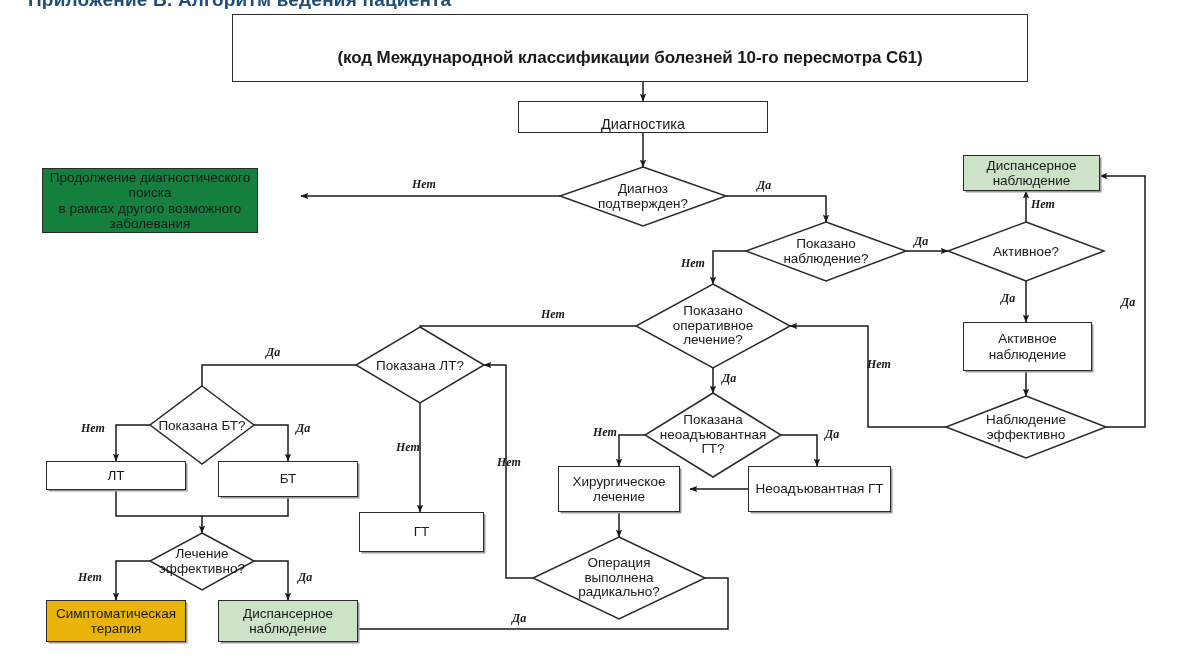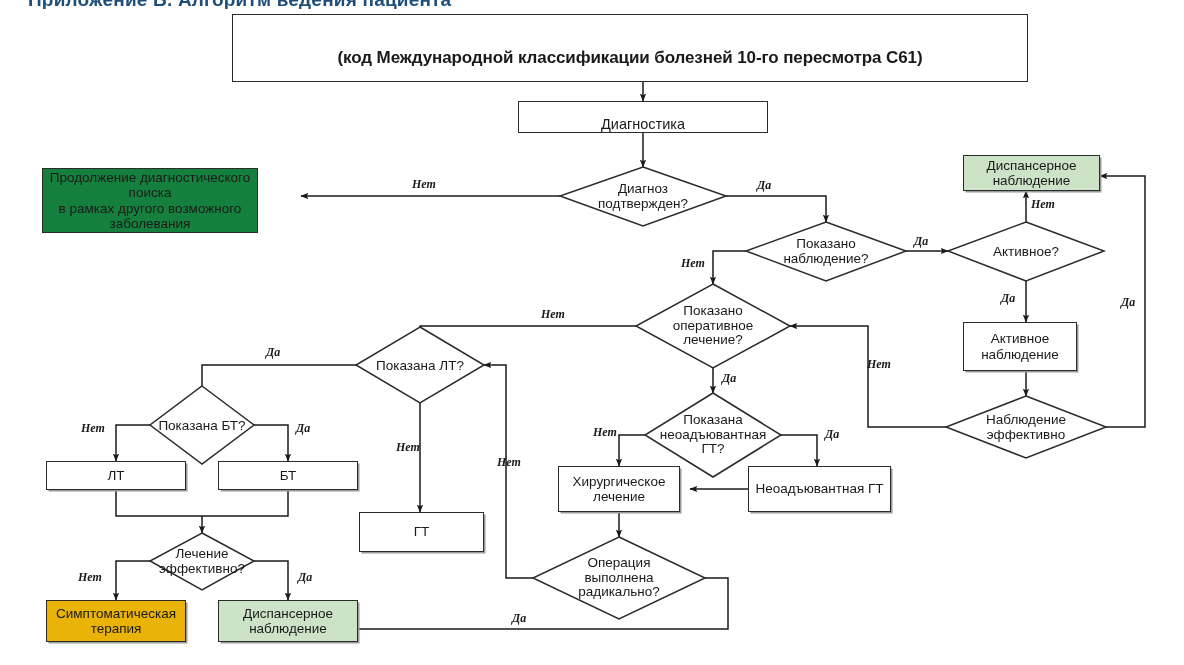--- a/index.html
+++ b/index.html
@@ -178,21 +178,21 @@
     </div>
   </div>
 
   <div class="node rect txt13 shadowed" style="left:963px;top:155px;width:137px;height:36px;background:#cde3c8;">
     <div class="lbl">
       <span>Диспансерное</span><br>
       <span>наблюдение</span>
     </div>
   </div>
 
-  <div class="node rect txt13 shadowed" style="left:963px;top:322px;width:114px;height:49px;">
+  <div class="node rect txt13 shadowed" style="left:963px;top:322px;width:129px;height:49px;">
     <div class="lbl">
       <span>Активное</span><br>
       <span>наблюдение</span>
     </div>
   </div>
 
   <div class="node rect txt13 shadowed" style="left:558px;top:466px;width:122px;height:46px;">
     <div class="lbl">
       <span>Хирургическое</span><br>
       <span>лечение</span>
@@ -200,21 +200,21 @@
   </div>
 
   <div class="node rect txt13 shadowed" style="left:748px;top:466px;width:143px;height:46px;">
     <span class="lbl">Неоадъювантная ГТ</span>
   </div>
 
   <div class="node rect txt13 shadowed" style="left:46px;top:461px;width:140px;height:29px;">
     <span class="lbl">ЛТ</span>
   </div>
 
-  <div class="node rect txt13 shadowed" style="left:218px;top:461px;width:140px;height:29px;">
+  <div class="node rect txt13 shadowed" style="left:218px;top:461px;width:140px;height:36px;">
     <span class="lbl">БТ</span>
   </div>
 
   <div class="node rect txt13 shadowed" style="left:359px;top:512px;width:125px;height:40px;">
     <span class="lbl">ГТ</span>
   </div>
 
   <div class="node rect txt13 shadowed" style="left:46px;top:600px;width:140px;height:42px;background:#eab308;">
     <div class="lbl">
       <span>Симптоматическая</span><br>

